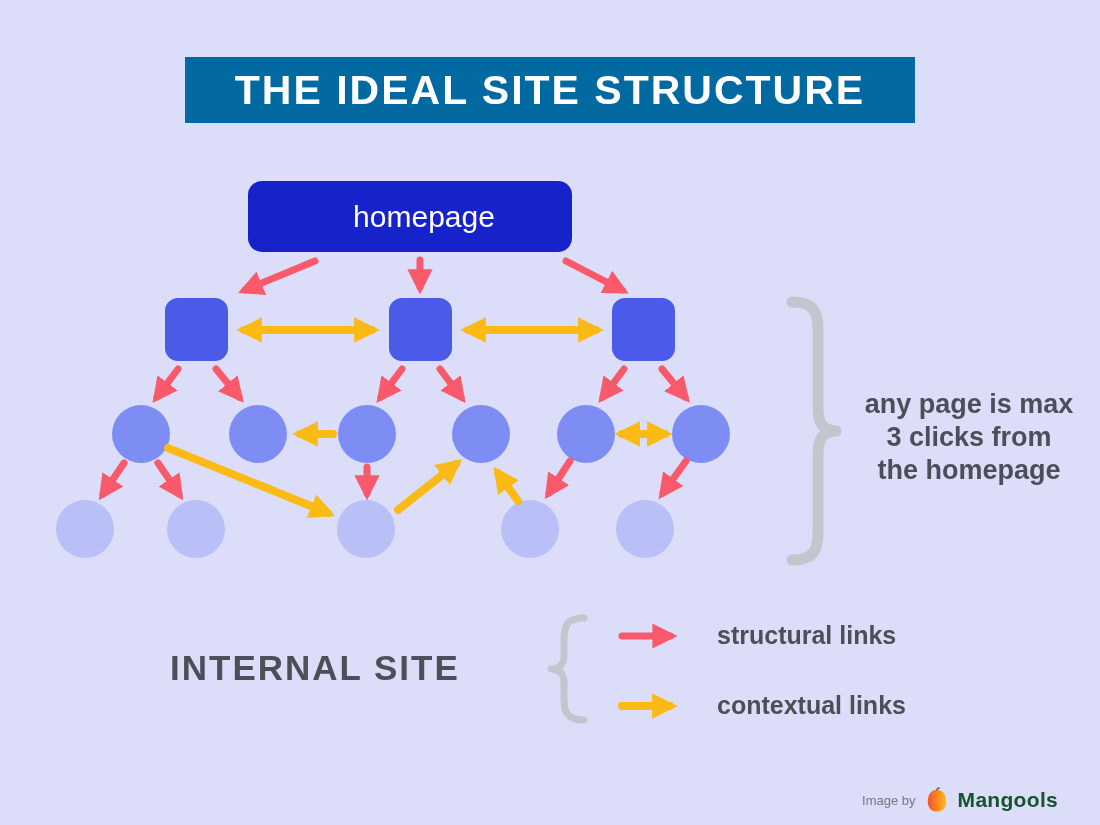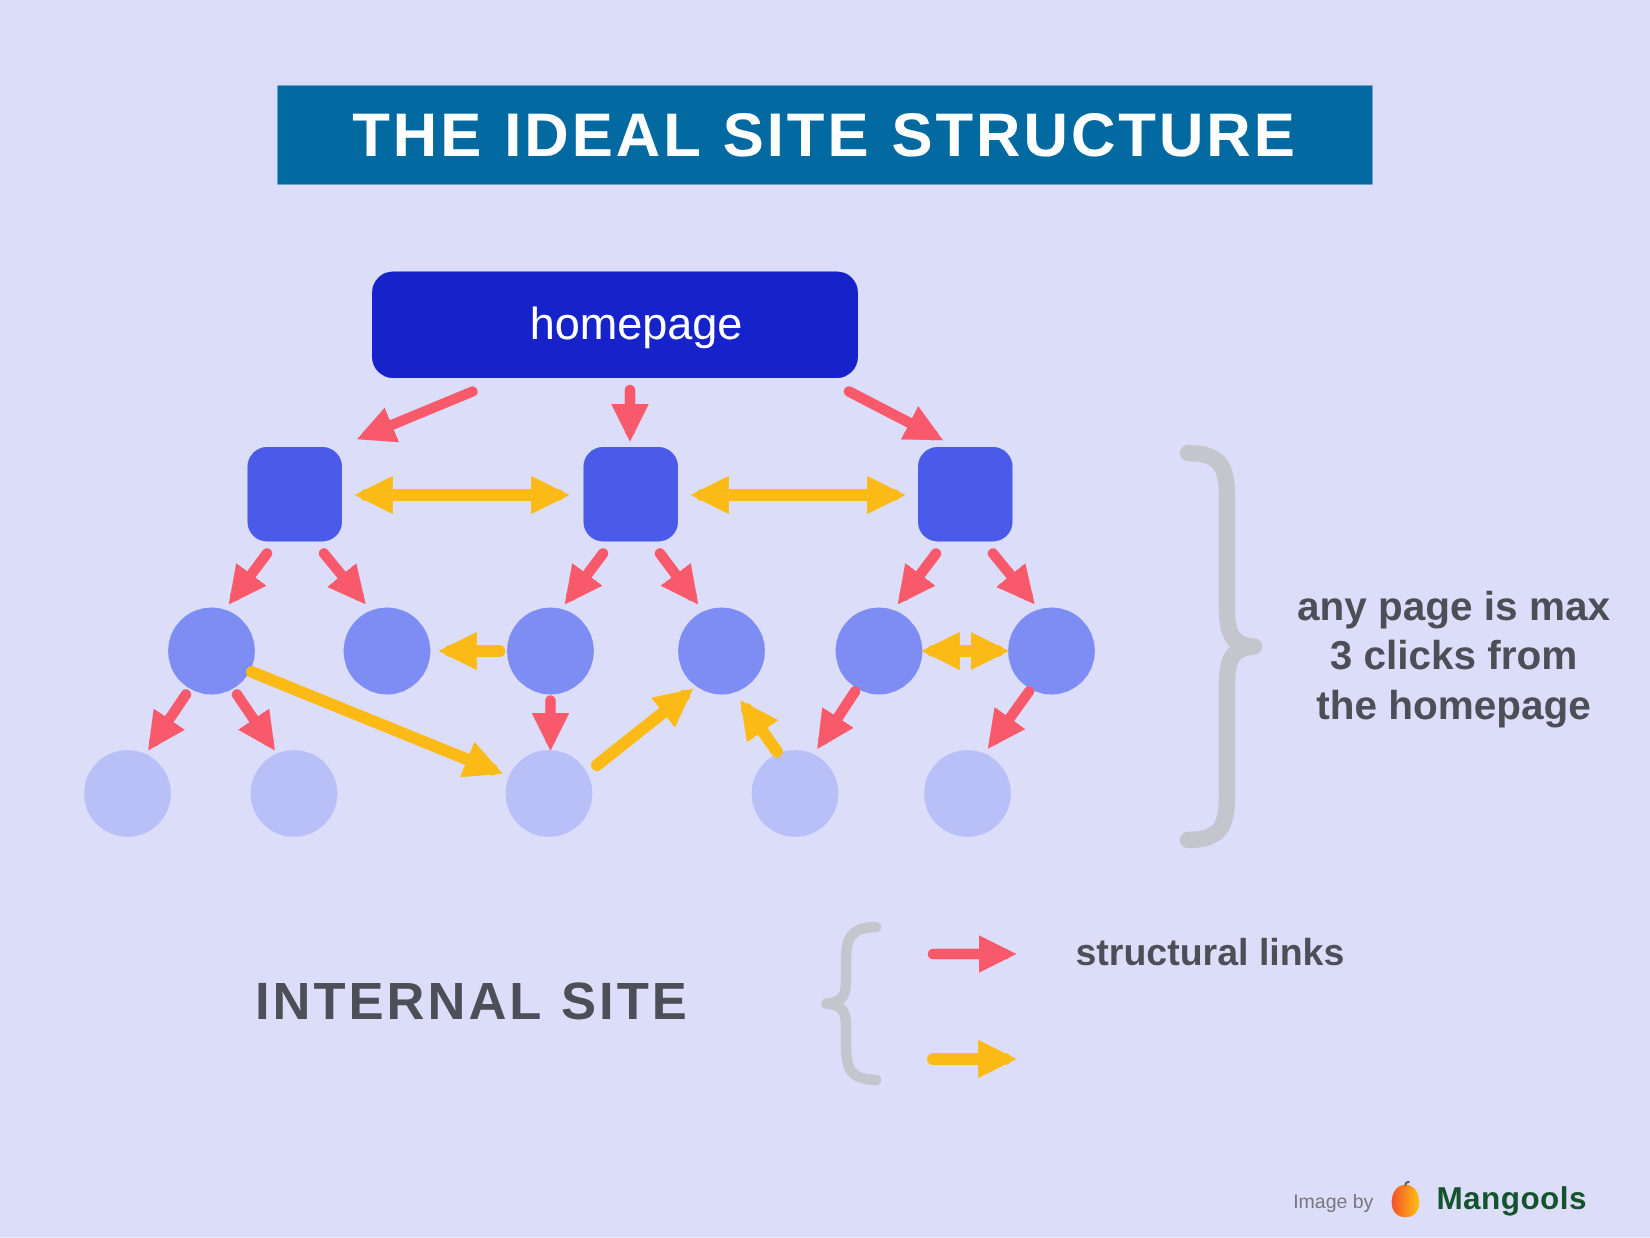--- a/index.html
+++ b/index.html
@@ -111,20 +111,21 @@
 
     <path d="M 792 302 C 815 302 818 313 818 331 L 818 407 C 818 423 822 430 836 431 C 822 432 818 439 818 455 L 818 531 C 818 549 815 560 792 560" fill="none" stroke="#c5c5ce" stroke-width="11" stroke-linecap="round" stroke-linejoin="round"></path>
 
     <path d="M 584 618 C 566 618 564 627 564 640 L 564 655 C 564 664 561 668 551 669 C 561 670 564 674 564 683 L 564 698 C 564 711 566 720 584 720" fill="none" stroke="#c5c5ce" stroke-width="7" stroke-linecap="round" stroke-linejoin="round"></path>
   </svg>
 
   <div class="annotation">any page is max 3 clicks from the homepage</div>
 
   <div class="legend-heading">INTERNAL SITE</div>
   <div class="legend-label structural">structural links</div>
+  <div class="legend-label contextual">contextual links</div>
 
   <div class="footer">
     <span class="credit">Image by</span>
     <svg class="logo" width="24" height="26" viewBox="0 0 26 28">
       <defs>
         <linearGradient id="mg" x1="0" y1="0" x2="1" y2="0">
           <stop offset="0" stop-color="#f4502a"></stop>
           <stop offset="0.55" stop-color="#fb8c1e"></stop>
           <stop offset="1" stop-color="#fdc011"></stop>
         </linearGradient>

